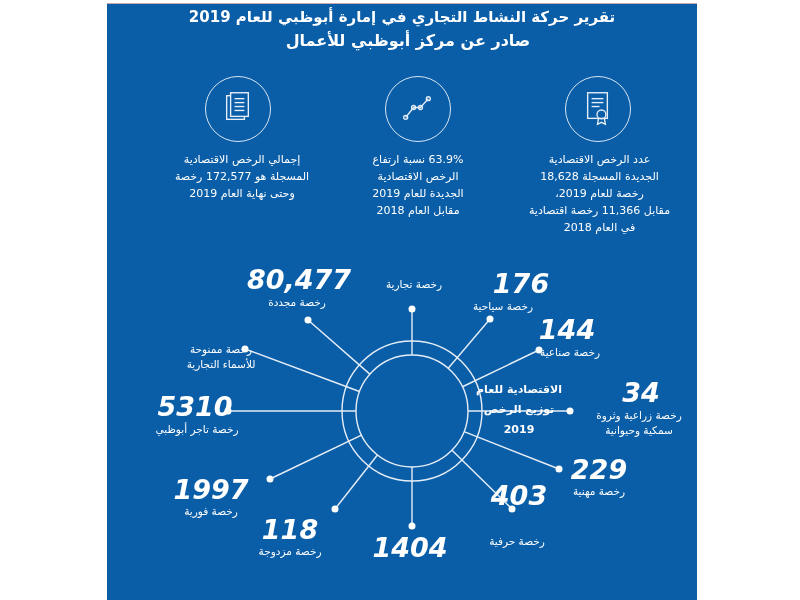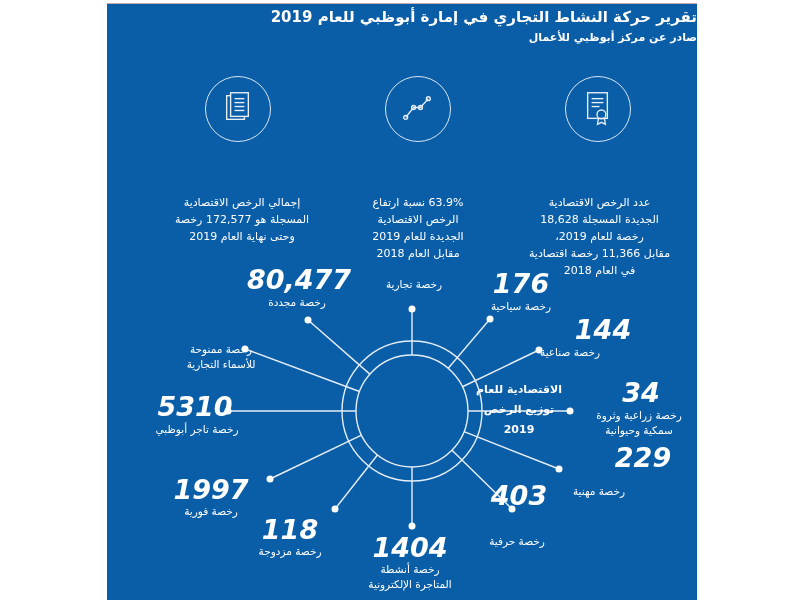--- a/index.html
+++ b/index.html
@@ -1,23 +1,23 @@
 <!DOCTYPE html>
 <html><head>
 <meta charset="utf-8">
 <style>
   html,body{margin:0;padding:0;background:#ffffff;}
   body{width:800px;height:600px;position:relative;overflow:hidden;font-family:"DejaVu Sans",sans-serif;}
   #panel{position:absolute;left:107px;top:3px;width:590px;height:597px;background:#0a5ea8;border-top:1px solid #c9a9b0;}
-  .title{position:absolute;left:0;width:590px;text-align:right;color:#fff;font-weight:bold;direction:rtl;}
+  .title{position:absolute;left:0;width:590px;text-align:center;color:#fff;font-weight:bold;direction:rtl;}
   #title1{top:4px;font-size:15px;}
-  #title2{top:27px;font-size:11px;}
+  #title2{top:27px;font-size:16px;margin-left:6px;}
   .icon-circle{position:absolute;width:66px;height:66px;border:1.5px solid #d8e6f3;border-radius:50%;box-sizing:border-box;}
   .icon-circle svg{position:absolute;left:0;top:0;width:63px;height:63px;}
-  .stat{position:absolute;color:#fff;font-size:11px;line-height:17px;text-align:center;direction:rtl;margin-top:43px;}
+  .stat{position:absolute;color:#fff;font-size:11px;line-height:17px;text-align:center;direction:rtl;}
   #spokes{position:absolute;left:0;top:0;}
   .num{position:absolute;color:#fff;font-weight:bold;font-style:italic;font-size:27px;line-height:28px;white-space:nowrap;transform:translateX(-50%);}
   .lbl{position:absolute;color:#fff;font-size:10.5px;line-height:15px;text-align:center;direction:rtl;white-space:nowrap;transform:translateX(-50%);}
   #center-label{position:absolute;left:357px;top:376px;width:110px;text-align:center;color:#fff;font-weight:bold;font-size:11px;line-height:20px;direction:rtl;}
 </style>
 </head>
 <body>
 
 <div id="panel">
   <div id="title1" class="title">تقرير حركة النشاط التجاري في إمارة أبوظبي للعام 2019</div>
@@ -107,50 +107,46 @@
     <div>الاقتصادية للعام</div>
     <div>توزيع الرخص</div>
     <div>2019</div>
   </div>
 
   <div class="lbl" style="left:307px;top:273px;">
       <div>رخصة تجارية</div>
     </div>
 
   <div class="num" style="left:414px;top:266px;">176</div>
-  <div class="lbl" style="left:414px;top:295px;text-align:center;">
+  <div class="lbl" style="left:396px;top:295px;text-align:center;">
       <div>رخصة سياحية</div>
     </div>
 
-  <div class="num" style="left:460px;top:312px;margin-left:36px;">144</div>
+  <div class="num" style="left:460px;top:312px;">144</div>
   <div class="lbl" style="left:463px;top:341px;">
       <div>رخصة صناعية</div>
     </div>
 
   <div class="num" style="left:534px;top:375px;">34</div>
   <div class="lbl" style="left:532px;top:404px;">
     <div>رخصة زراعية وثروة</div>
     <div>سمكية وحيوانية</div>
   </div>
 
-  <div class="num" style="left:492px;top:440px;margin-left:44px;">229</div>
+  <div class="num" style="left:492px;top:452px;">229</div>
   <div class="lbl" style="left:492px;top:480px;">
       <div>رخصة مهنية</div>
     </div>
 
   <div class="num" style="left:412px;top:478px;">403</div>
   <div class="lbl" style="left:410px;top:530px;">
       <div>رخصة حرفية</div>
     </div>
 
   <div class="num" style="left:303px;top:530px;">1404</div>
-  <div class="lbl" style="left:303px;top:558px;">
-    <div>رخصة أنشطة</div>
-    <div>المتاجرة الإلكترونية</div>
-  </div>
 
   <div class="num" style="left:183px;top:512px;">118</div>
   <div class="lbl" style="left:183px;top:540px;">
       <div>رخصة مزدوجة</div>
     </div>
 
   <div class="num" style="left:104px;top:472px;">1997</div>
   <div class="lbl" style="left:104px;top:500px;">
       <div>رخصة فورية</div>
     </div>

